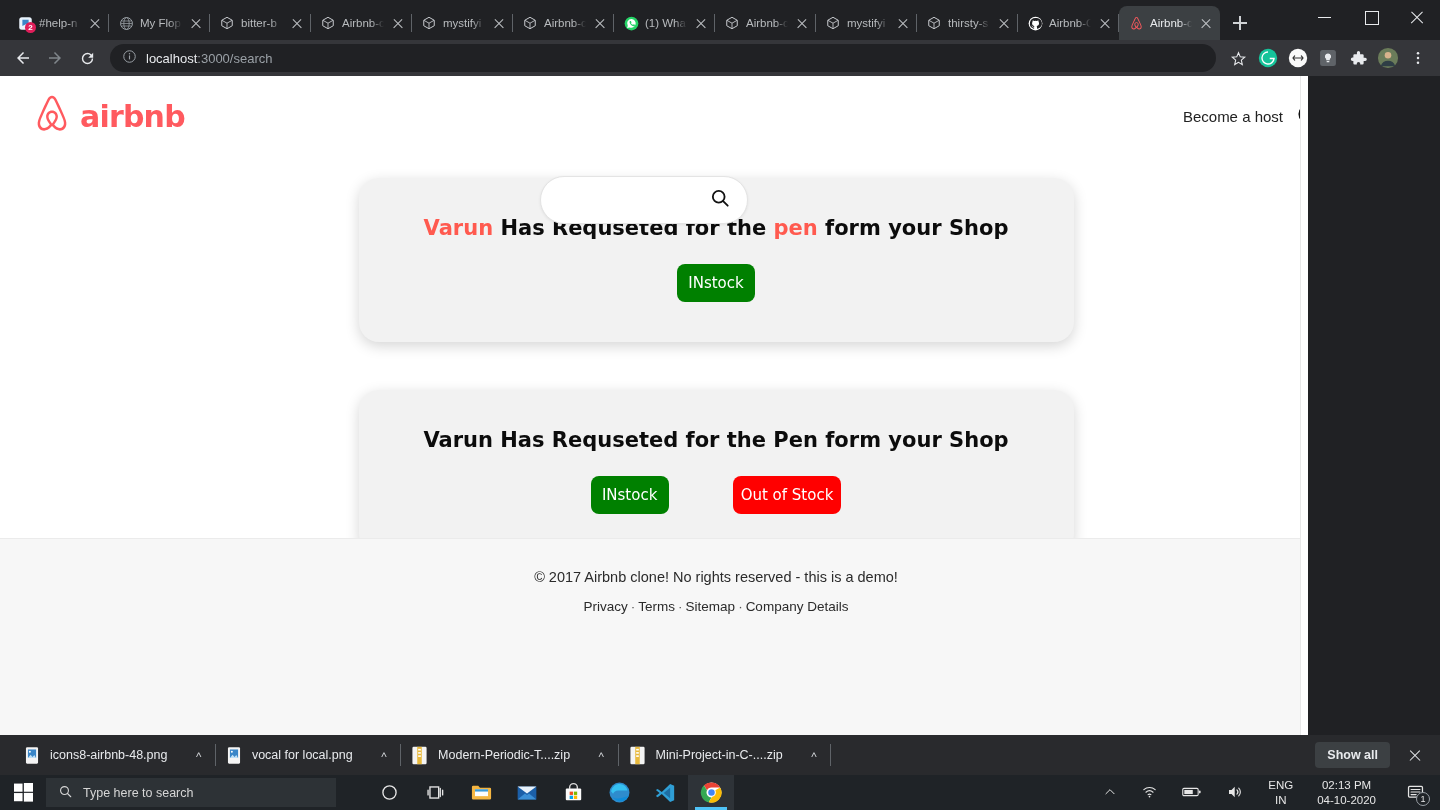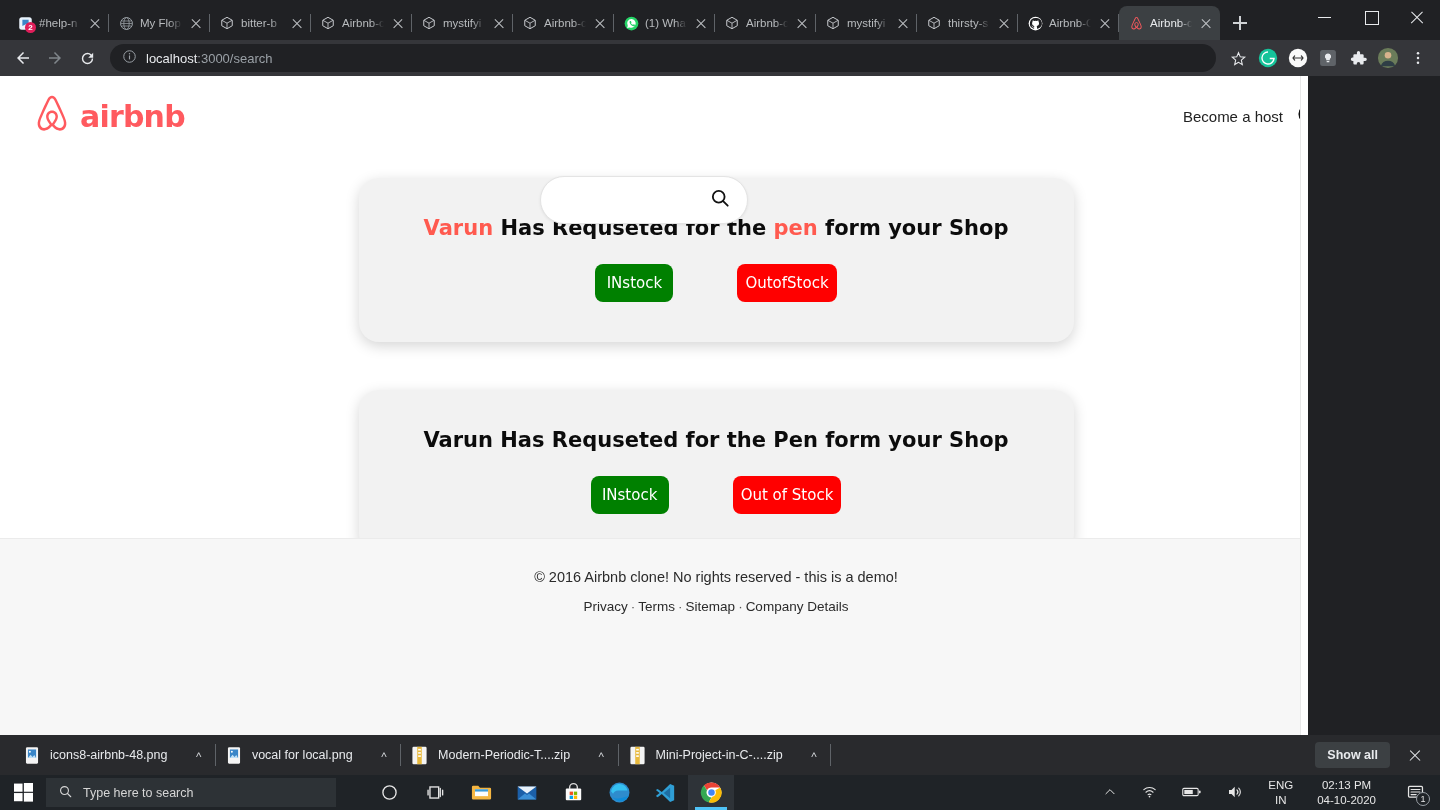--- a/index.html
+++ b/index.html
@@ -697,34 +697,33 @@
               <path d="M15.4 15.4L20.4 20.4" stroke="#111" stroke-width="2" stroke-linecap="round"></path>
             </svg>
         </span>
       </div>
 
       <div id="cards-area">
           <div class="request-card">
             <div class="card-title"><span class="hl">Varun</span><span> Has Requseted for the </span><span class="hl">pen</span><span> form your Shop</span></div>
             <div class="card-buttons">
               <button class="btn-stock btn-instock">INstock</button>
-              <button class="btn-stock btn-outstock">OutofStock</button>
             </div>
           </div>
           <div class="request-card">
             <div class="card-title"><span>Varun Has Requseted for the Pen form your Shop</span></div>
             <div class="card-buttons">
               <button class="btn-stock btn-instock">INstock</button>
               <button class="btn-stock btn-outstock">Out of Stock</button>
             </div>
           </div>
         </div>
 
       <div id="site-footer">
-        <div id="footer-copy">© 2016 Airbnb clone! No rights reserved - this is a demo!</div>
+        <div id="footer-copy">© 2017 Airbnb clone! No rights reserved - this is a demo!</div>
         <div id="footer-links"><span>Privacy</span><span class="sep">·</span><span>Terms</span><span class="sep">·</span><span>Sitemap</span><span class="sep">·</span><span>Company Details</span></div>
       </div>
 
     </div>
     <div id="scrollbar-track"></div>
   </div>
 </div>
 
 <div id="downloads-bar">
   <div id="dl-items" style="display:flex;align-items:center">

